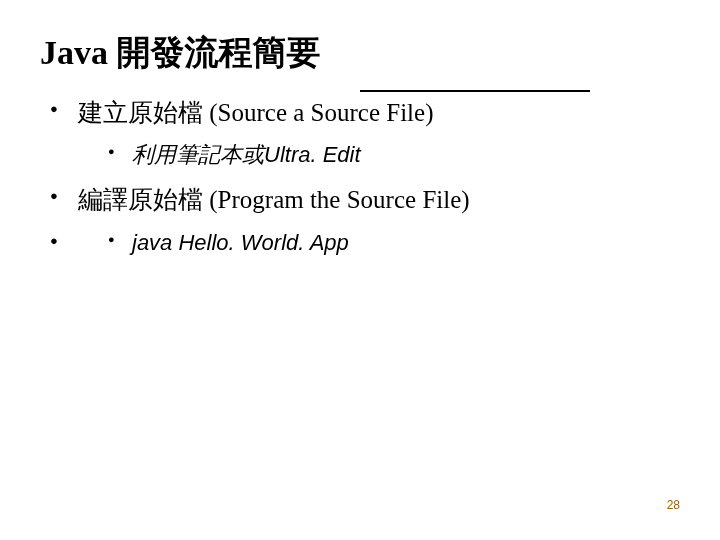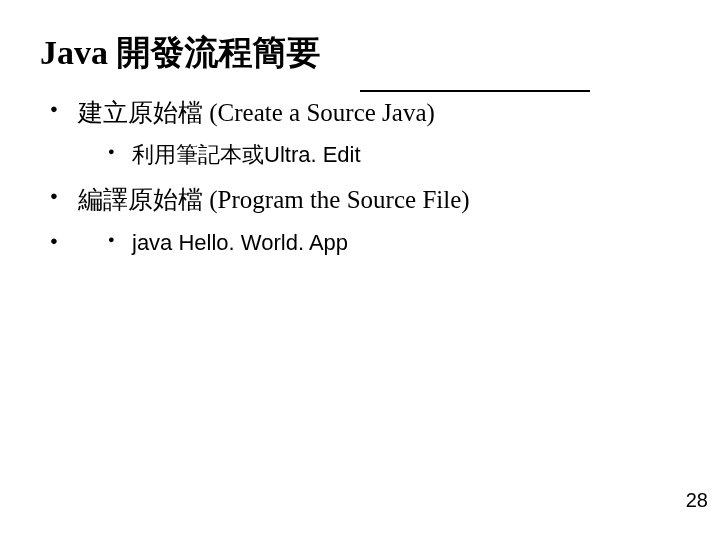--- a/index.html
+++ b/index.html
@@ -58,51 +58,52 @@
   ul.sub {
     list-style: none;
     padding-left: 30px;
     margin: 6px 0 10px 0;
   }
   ul.sub > li {
     font-size: 22px;
     position: relative;
     padding-left: 24px;
     line-height: 1.5;
+    font-style: italic;
   }
   ul.sub > li::before {
     content: "●";
     position: absolute;
     left: 0;
     top: 5px;
     font-size: 11px;
     color: #000;
   }
   .cjk {
     font-family: "PMingLiU", "Microsoft JhengHei", serif;
   }
   .page-number {
     position: absolute;
-    right: 12px;
+    right: 40px;
     bottom: 28px;
-    font-size: 20px;
-    color: #000000;
+    font-size: 12px;
+    color: #a16207;
   }
 </style>
 </head>
 <body>
 
 <div class="slide">
 
   <div class="title">Java 開發流程簡要</div>
   <div class="title-underline"></div>
 
   <ul class="top">
     <li>
-      <span class="cjk">建立原始檔 (Create a Source Java)</span>
+      <span class="cjk">建立原始檔 (Source a Source File)</span>
       <ul class="sub">
         <li>
           <span>利用筆記本或Ultra. Edit</span>
         </li>
       </ul>
     </li>
     <li>
       <span class="cjk">編譯原始檔 (Program the Source File)</span>
     </li>
     <li>

